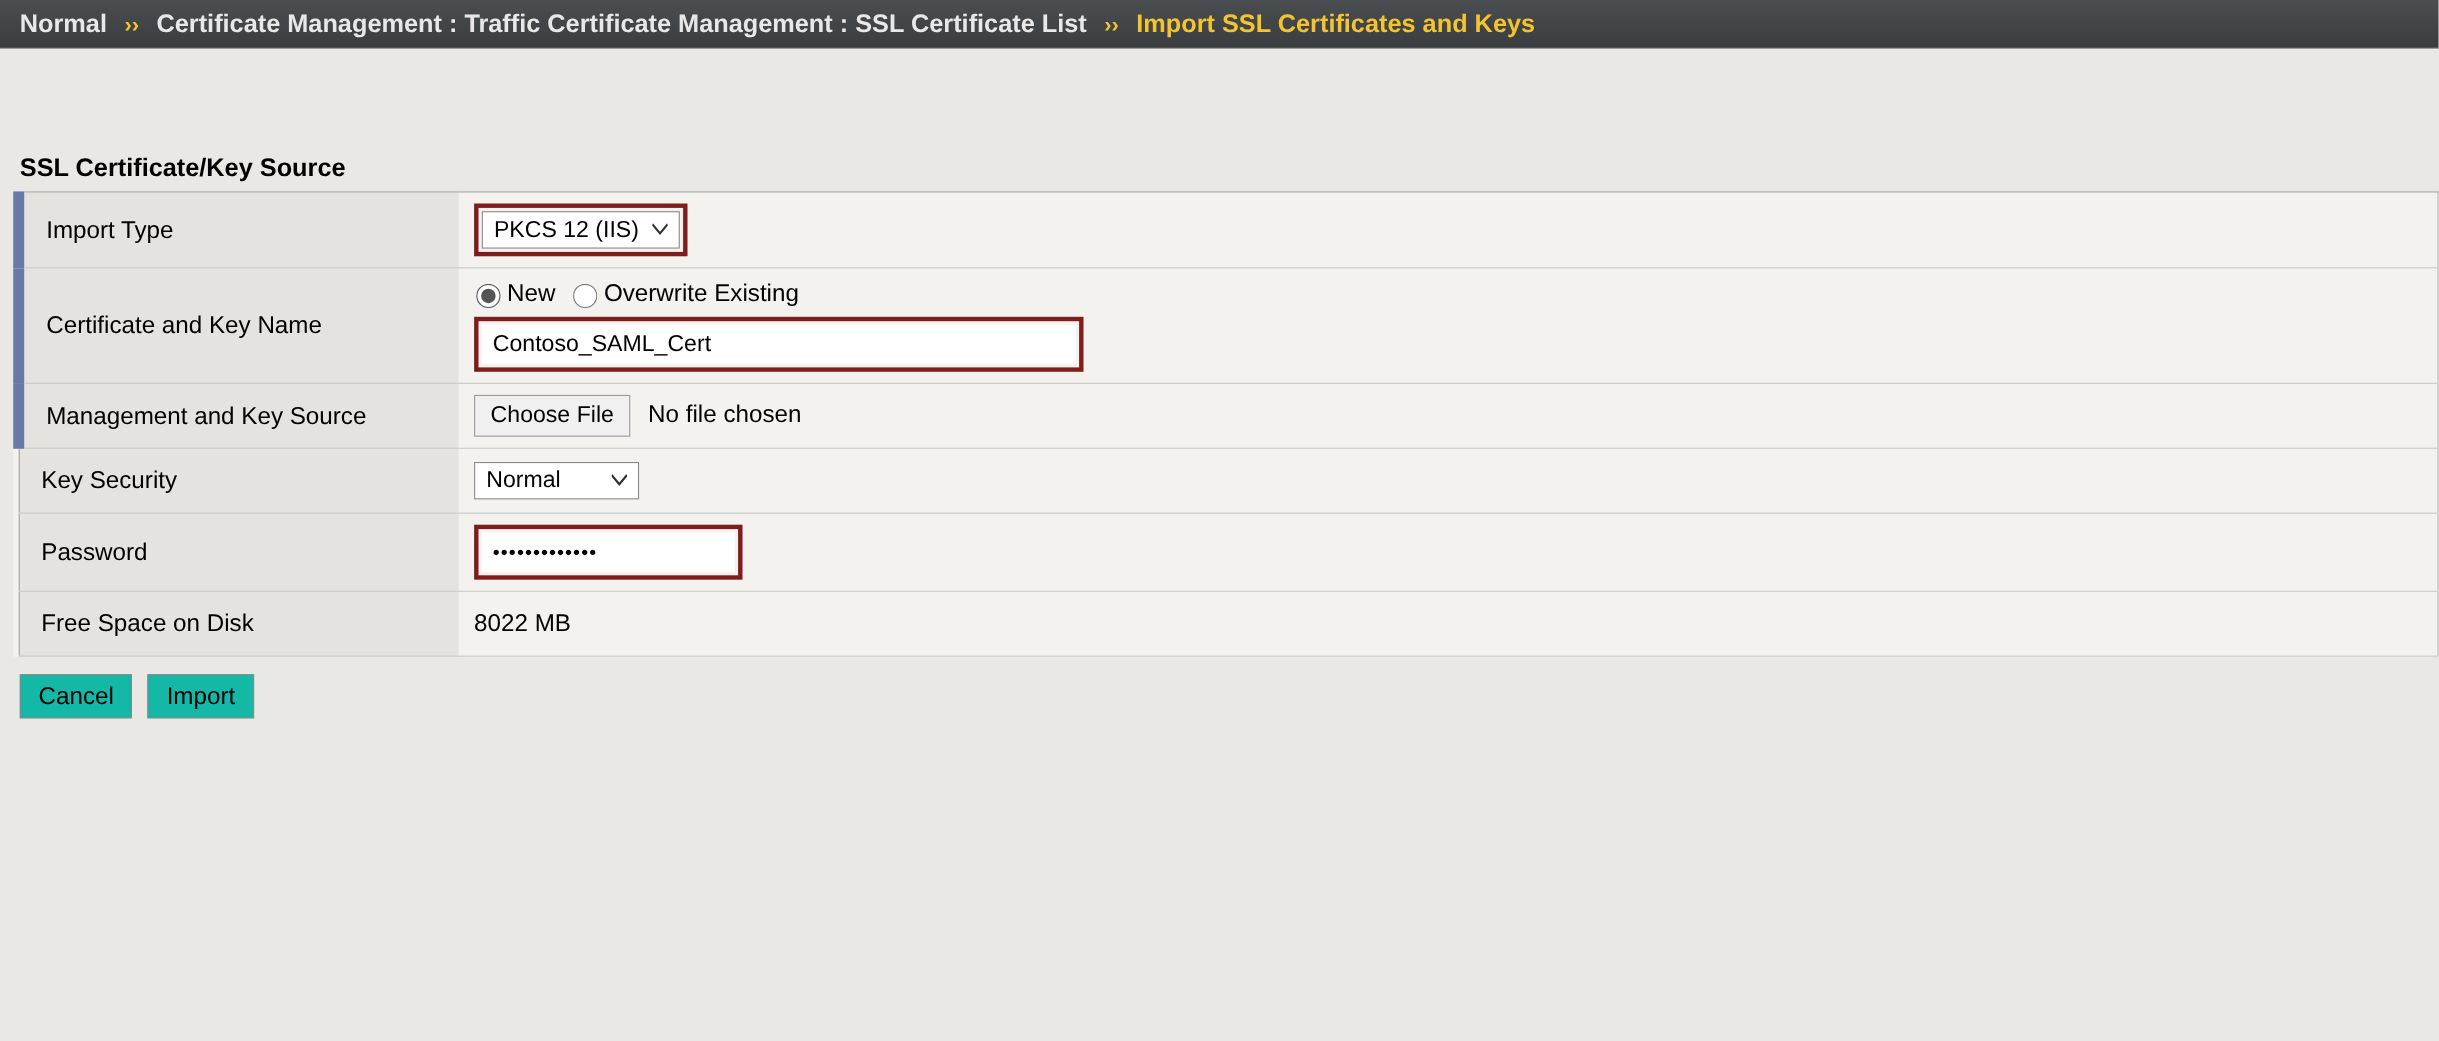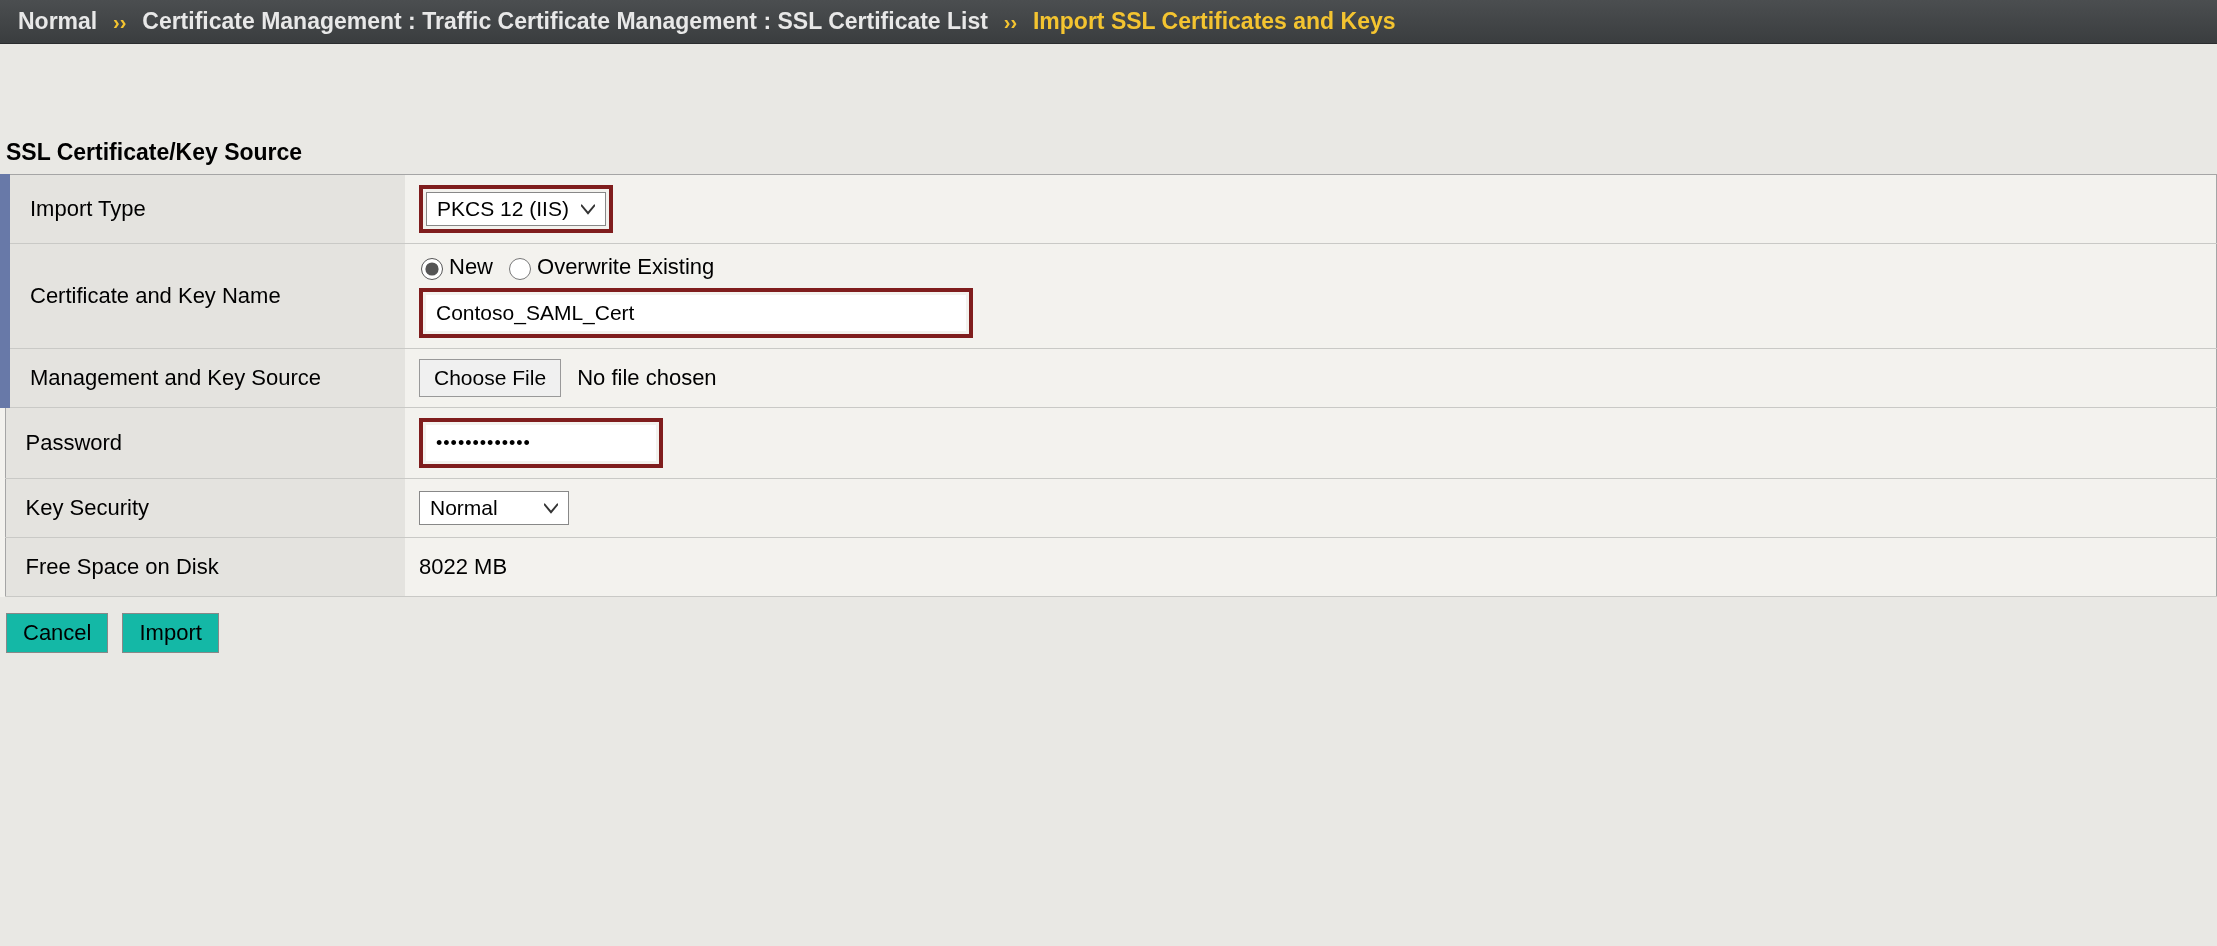--- a/index.html
+++ b/index.html
@@ -28,20 +28,21 @@
       font-size: 20px;
       padding: 0 10px;
     }
     .breadcrumb-bar .seg-gold {
       color: #f4c430;
       font-weight: bold;
       font-size: 23px;
     }
     .content {
       padding: 0;
+      margin-left: 12px;
     }
     .section-title {
       font-weight: bold;
       font-size: 23px;
       padding: 95px 0 8px 6px;
       color: #000;
     }
     .form-table {
       width: 100%;
       border-collapse: collapse;
@@ -200,47 +201,47 @@
           <input class="text-input" type="text" value="Contoso_SAML_Cert" style="">
         </span>
       </td>
     </tr>
 
     <tr class="blue-edge">
       <td class="label-cell">Management and Key Source</td>
       <td class="value-cell">
         <span class="file-btn">Choose File</span>
         <span class="file-status">No file chosen</span>
-      </td>
-    </tr>
-
-    <tr>
-      <td class="label-cell">Password</td>
-      <td class="value-cell">
-        <span class="red-outline pwd-wrap">
-          <input class="text-input" type="text" value="•••••••••••••" style="">
-        </span>
       </td>
     </tr>
 
     <tr>
       <td class="label-cell">Key Security</td>
       <td class="value-cell sec-select">
         <span class="fake-select">
           <span>Normal</span>
           <span class="caret">
             <svg class="caret-svg" viewBox="0 0 10 6">
                   <path d="M0 0 L5 6 L10 0" fill="none" stroke="#333" stroke-width="1.4"></path>
                 </svg>
           </span>
         </span>
       </td>
     </tr>
 
     <tr>
+      <td class="label-cell">Password</td>
+      <td class="value-cell">
+        <span class="red-outline pwd-wrap">
+          <input class="text-input" type="text" value="•••••••••••••" style="">
+        </span>
+      </td>
+    </tr>
+
+    <tr>
       <td class="label-cell">Free Space on Disk</td>
       <td class="value-cell">8022 MB</td>
     </tr>
   </tbody>
     </table>
 
   <div class="action-bar">
     <button class="btn">Cancel</button>
     <button class="btn">Import</button>
   </div>

